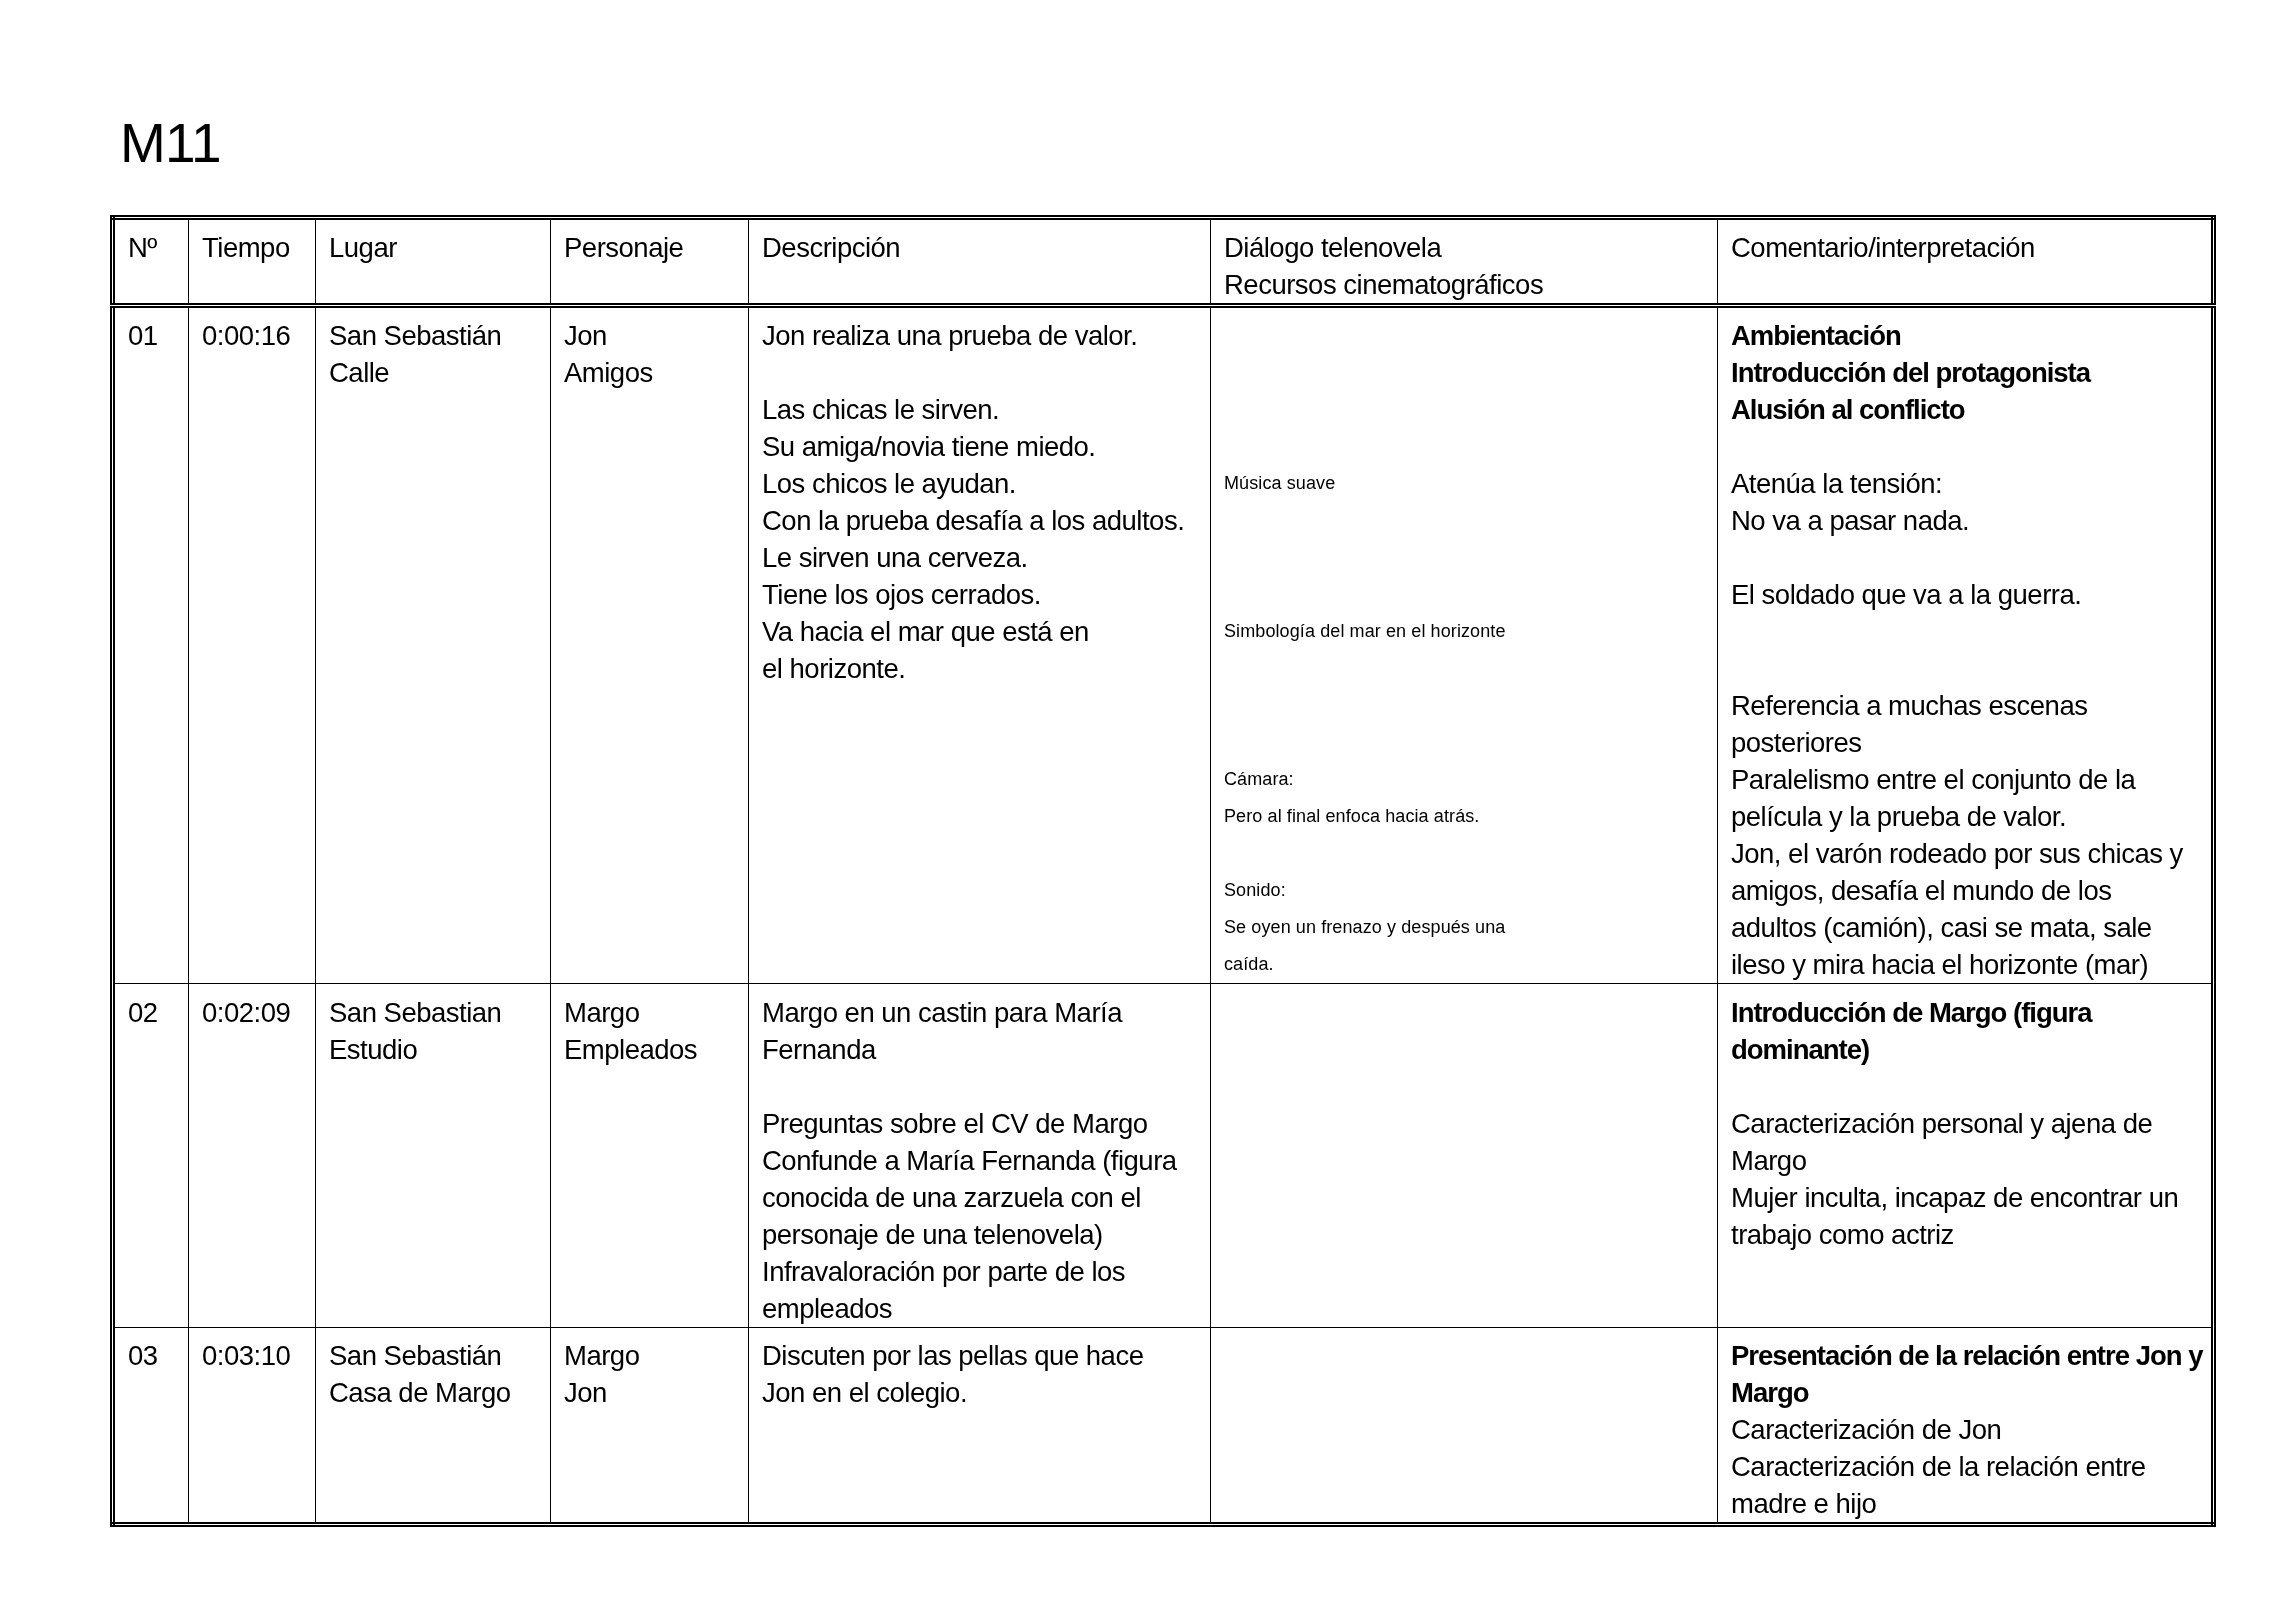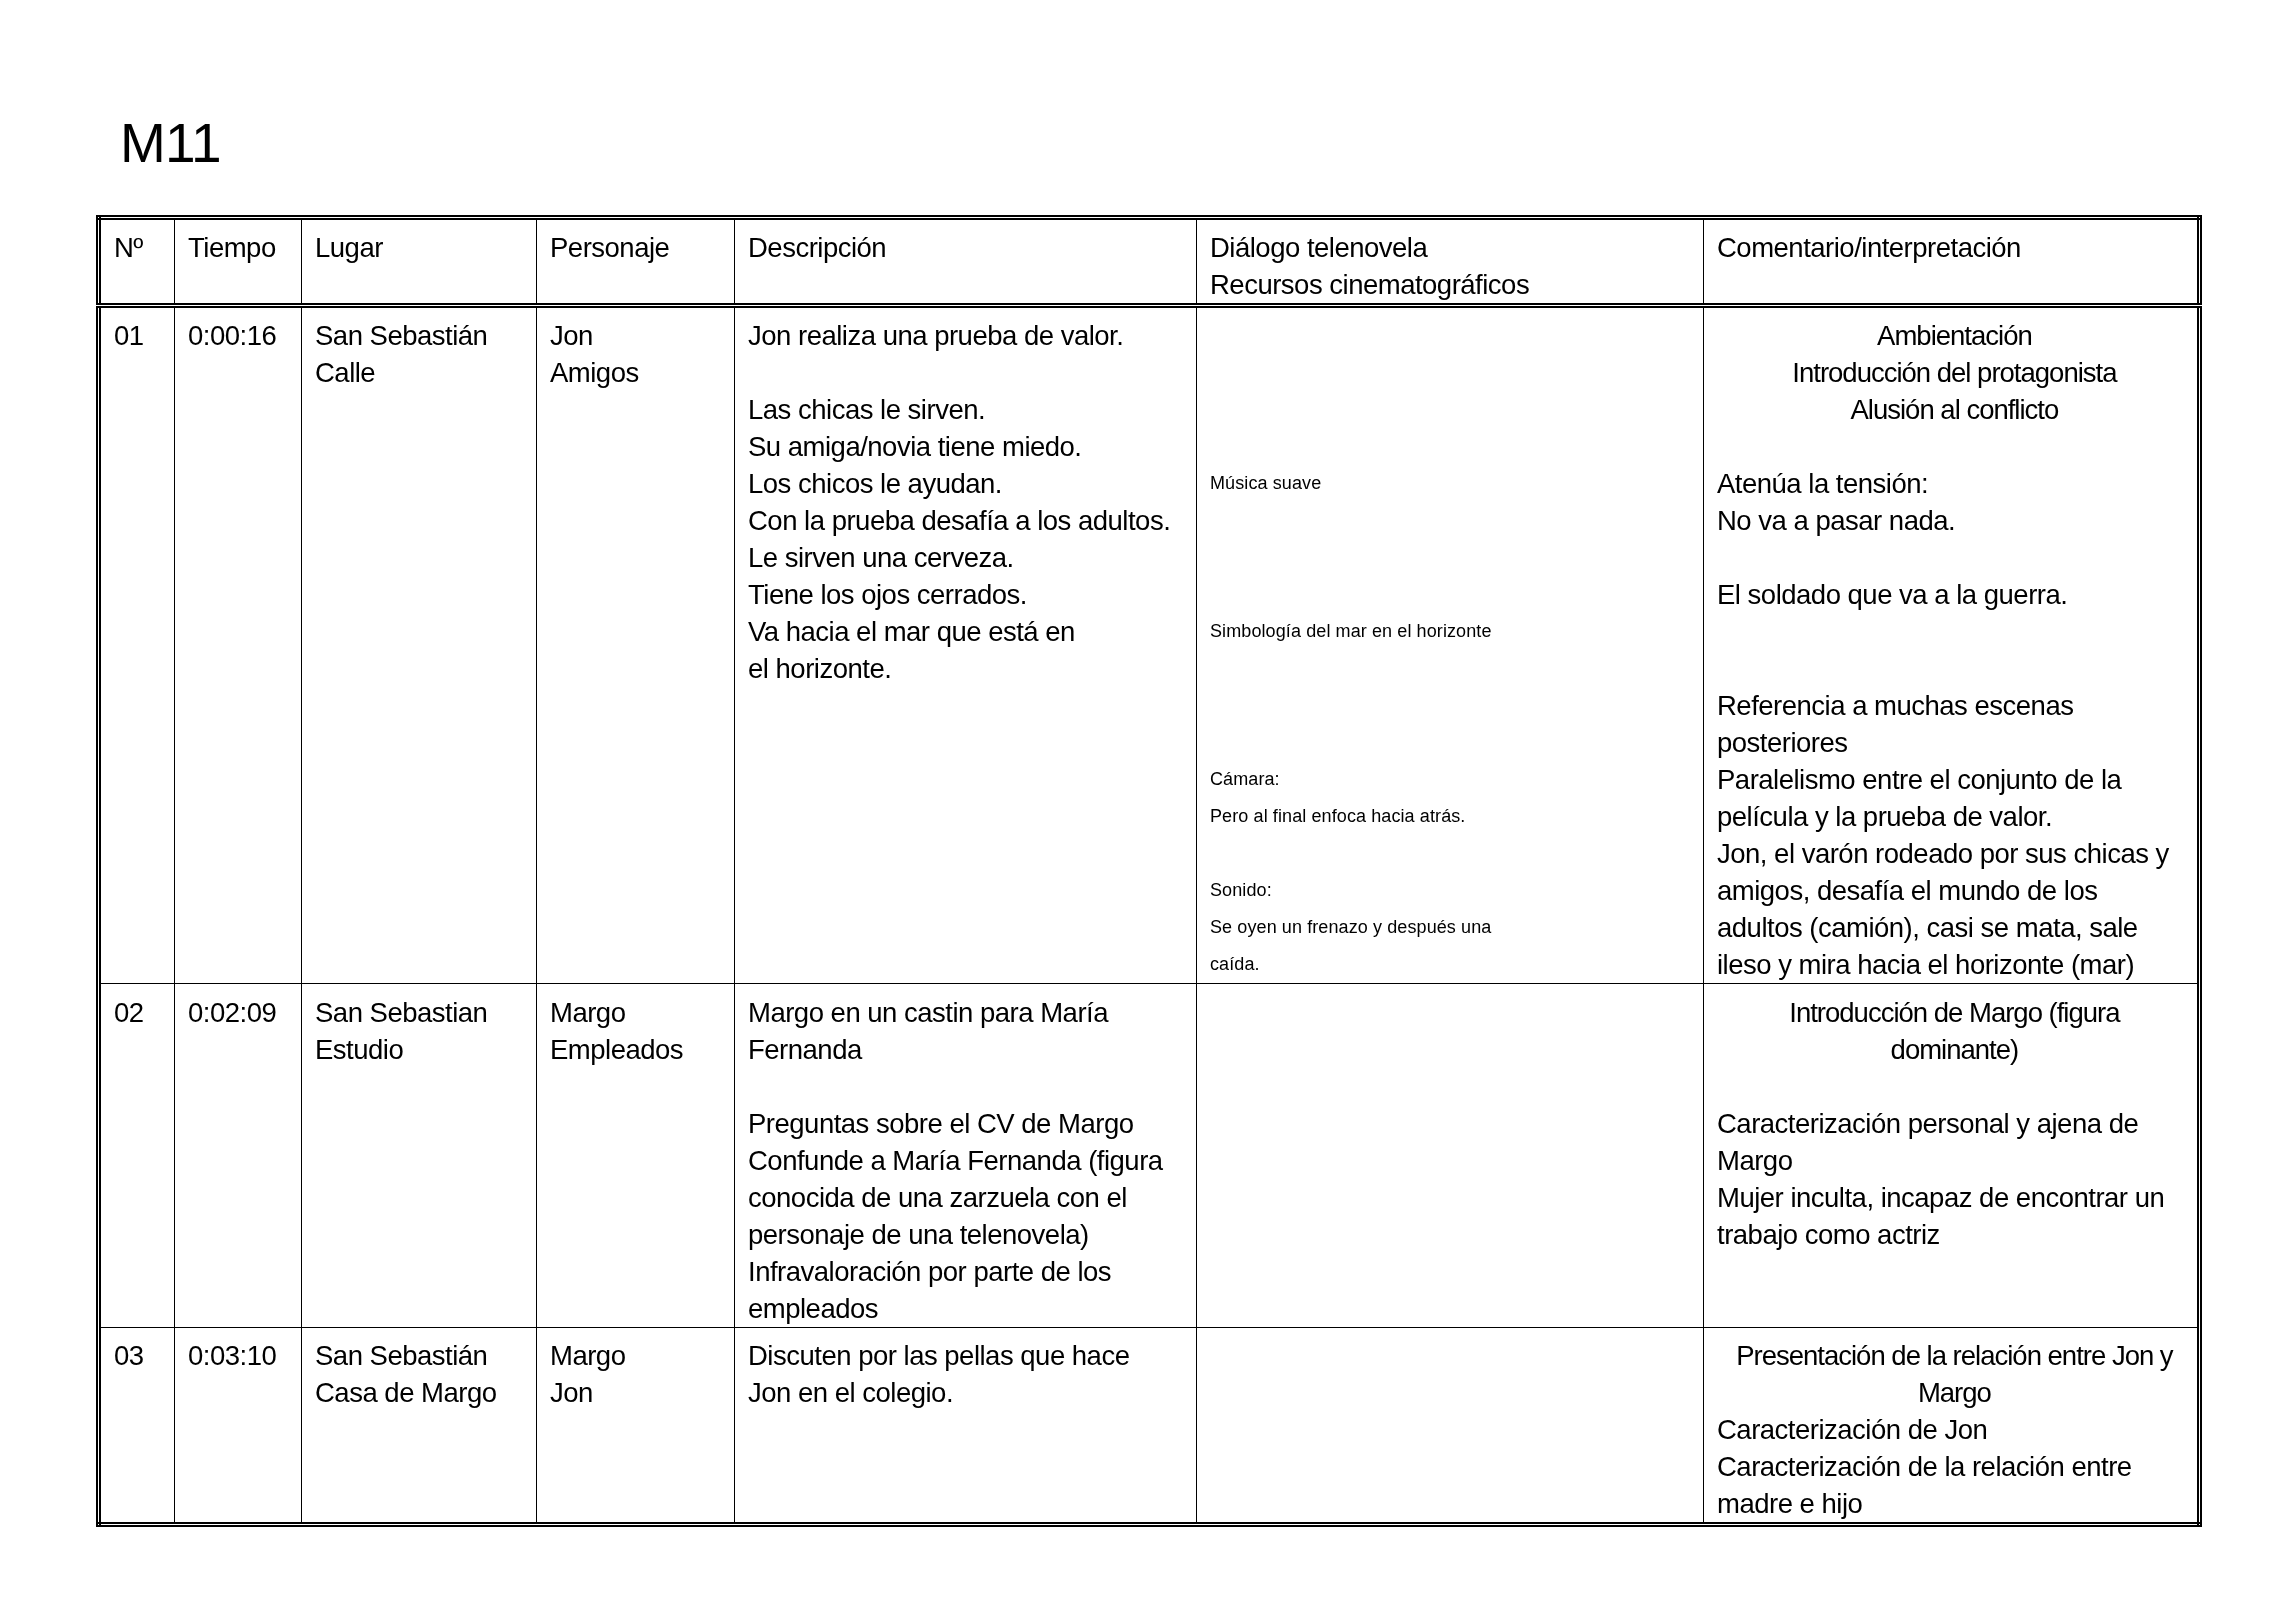--- a/index.html
+++ b/index.html
@@ -30,21 +30,21 @@
   }
   .title-code {
     display: inline-block;
     width: 194px;
     flex: 0 0 194px;
   }
 
   
   .seq-table {
     position: absolute;
-    left: 96px;
+    left: 110px;
     top: 215px;
     width: 2101px;
     table-layout: fixed;
     border-collapse: collapse;
     border: 5.2px double #000000;
   }
   .seq-table th,
   .seq-table td {
     border: 1.3px solid #000000;
     vertical-align: top;
@@ -71,23 +71,22 @@
   tr.row-0 { height: 674px; }
   tr.row-1 { height: 339px; }
   tr.row-2 { height: 190px; }
 
   .line {
     height: 37px;
     line-height: 37px;
     white-space: nowrap;
   }
   .line.bold {
-    font-weight: 400;
+    font-weight: 700;
     letter-spacing: -1px;
-    text-align: center;
   }
   
   td.col-dialogo .line {
     letter-spacing: 0.1px;
     font-size: 18px;
   }
 </style>
 </head>
 <body>
 

